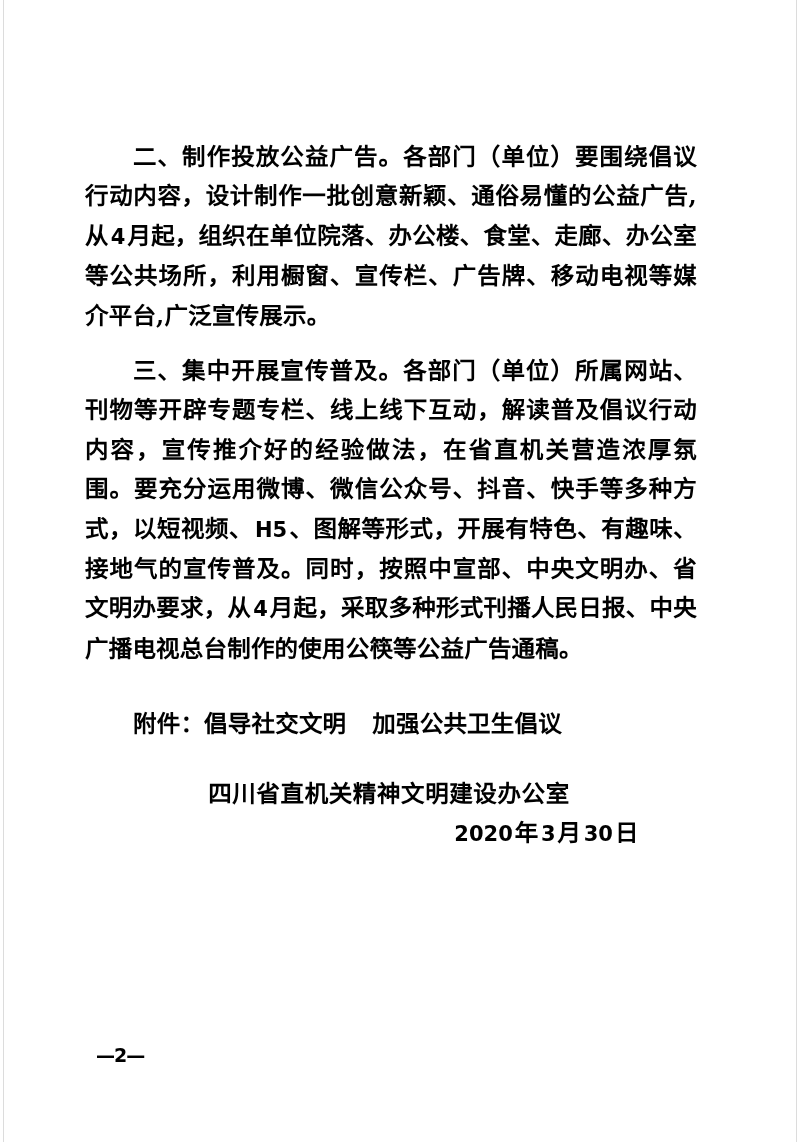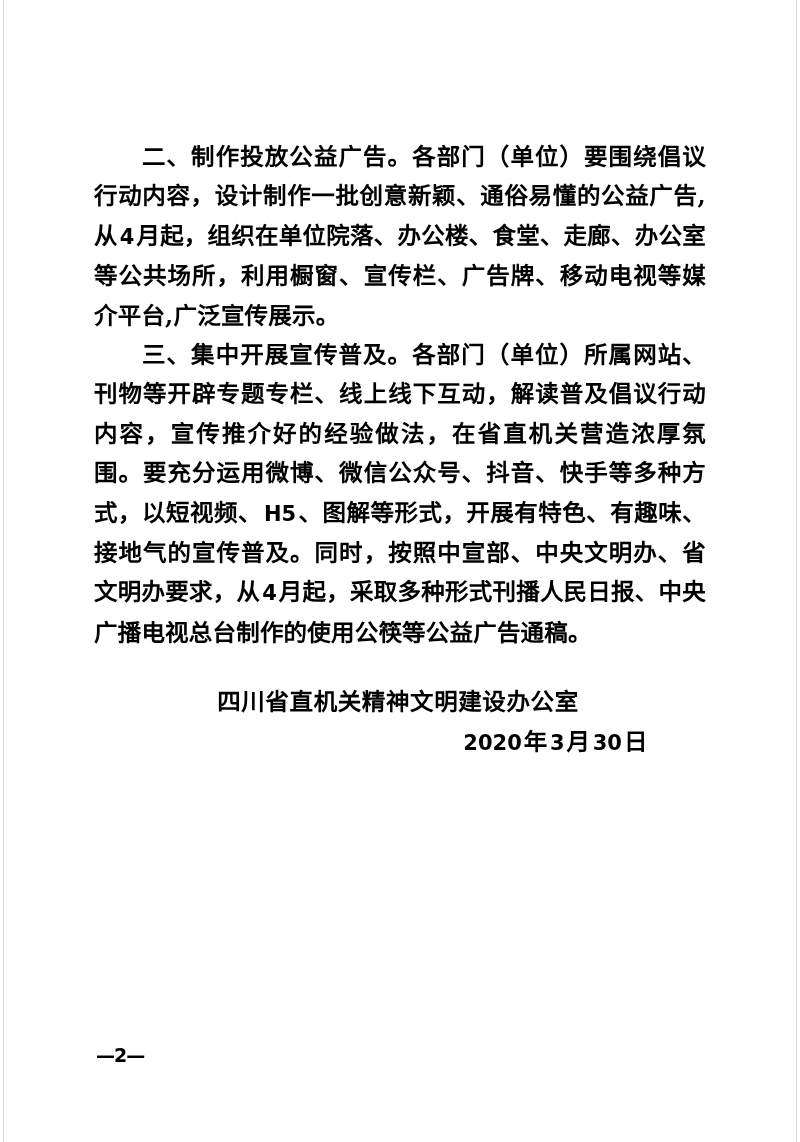--- a/index.html
+++ b/index.html
@@ -27,41 +27,41 @@
     top: 0;
     bottom: 0;
     width: 1px;
     background: #dcdcdc;
   }
   .scan-edge.left  { left: 3px; }
   .scan-edge.right { right: 3px; }
 
   .body-area {
     position: absolute;
-    left: 94px;
+    left: 85px;
     top: 138px;
     width: 612px;
   }
 
   
   .para {
     margin: 0 0 0 0;
     font-size: 23.5px;
     line-height: 39.4px;
     text-align: justify;
     text-align-last: left;
     text-justify: inter-ideograph;
     letter-spacing: 0.2px;
     text-indent: 48px;
     font-weight: 600;
     word-break: break-all;
   }
 
   .para + .para {
-    margin-top: 0px;
+    margin-top: 16px;
   }
 
   
   .lat {
     font-family: "DejaVu Sans", "Liberation Sans", sans-serif;
     font-weight: 700;
     font-size: 21px;
     padding: 0 2px;
     letter-spacing: 0;
   }
@@ -120,20 +120,23 @@
 <div id="page">
 
   <div class="scan-edge left"></div>
   <div class="scan-edge right"></div>
 
   <div class="body-area">
 
     <p class="para"><span>二、制作投放公益广告。各部门（单位）要围绕倡议行动内容，设计制作一批创意新颖、通俗易懂的公益广告,从</span><span class="lat">4</span><span>月起，组织在单位院落、办公楼、食堂、走廊、办公室等公共场所，利用橱窗、宣传栏、广告牌、移动电视等媒介平台,广泛宣传展示。</span></p>
     <p class="para"><span>三、集中开展宣传普及。各部门（单位）所属网站、刊物等开辟专题专栏、线上线下互动，解读普及倡议行动内容，宣传推介好的经验做法，在省直机关营造浓厚氛围。要充分运用微博、微信公众号、抖音、快手等多种方式，以短视频、</span><span class="lat">H5</span><span>、图解等形式，开展有特色、有趣味、接地气的宣传普及。同时，按照中宣部、中央文明办、省文明办要求，从</span><span class="lat">4</span><span>月起，采取多种形式刊播人民日报、中央广播电视总台制作的使用公筷等公益广告通稿。</span></p>
 
+    <p class="attachment">
+      <span>附件：</span><span>倡导社交文明</span><span class="gap"></span><span>加强公共卫生倡议</span>
+    </p>
 
     <div class="signature-block">
       <div class="sig-org">四川省直机关精神文明建设办公室</div>
       <div class="sig-date"><span class="lat">2020</span><span>年</span><span class="lat">3</span><span>月</span><span class="lat">30</span><span>日</span></div>
     </div>
 
   </div>
 
   <div class="page-number">—2—</div>
 

